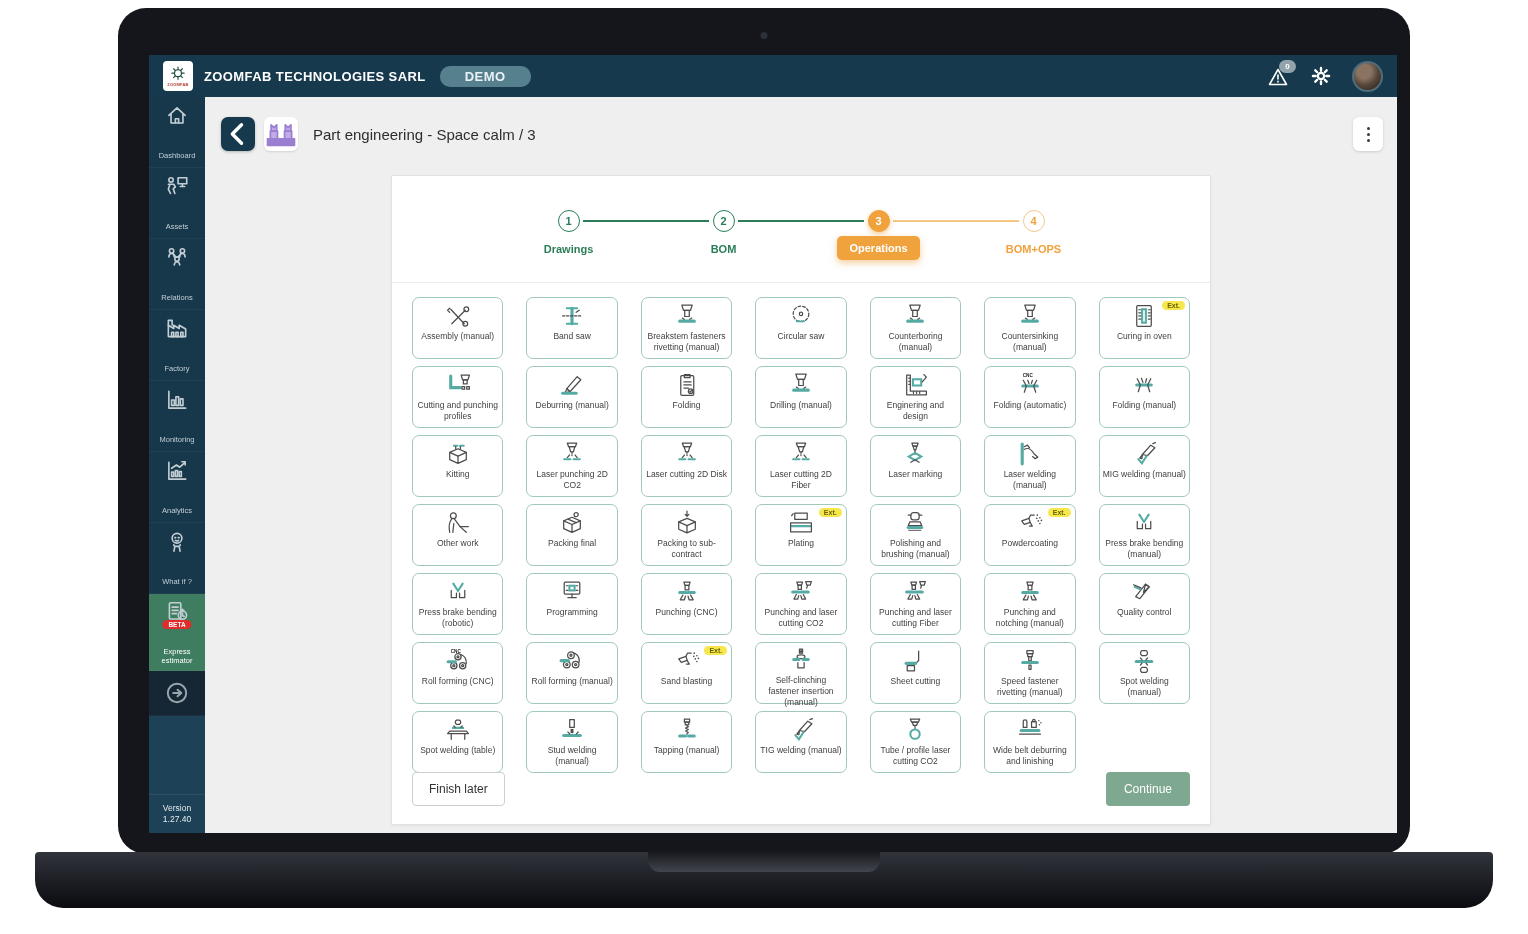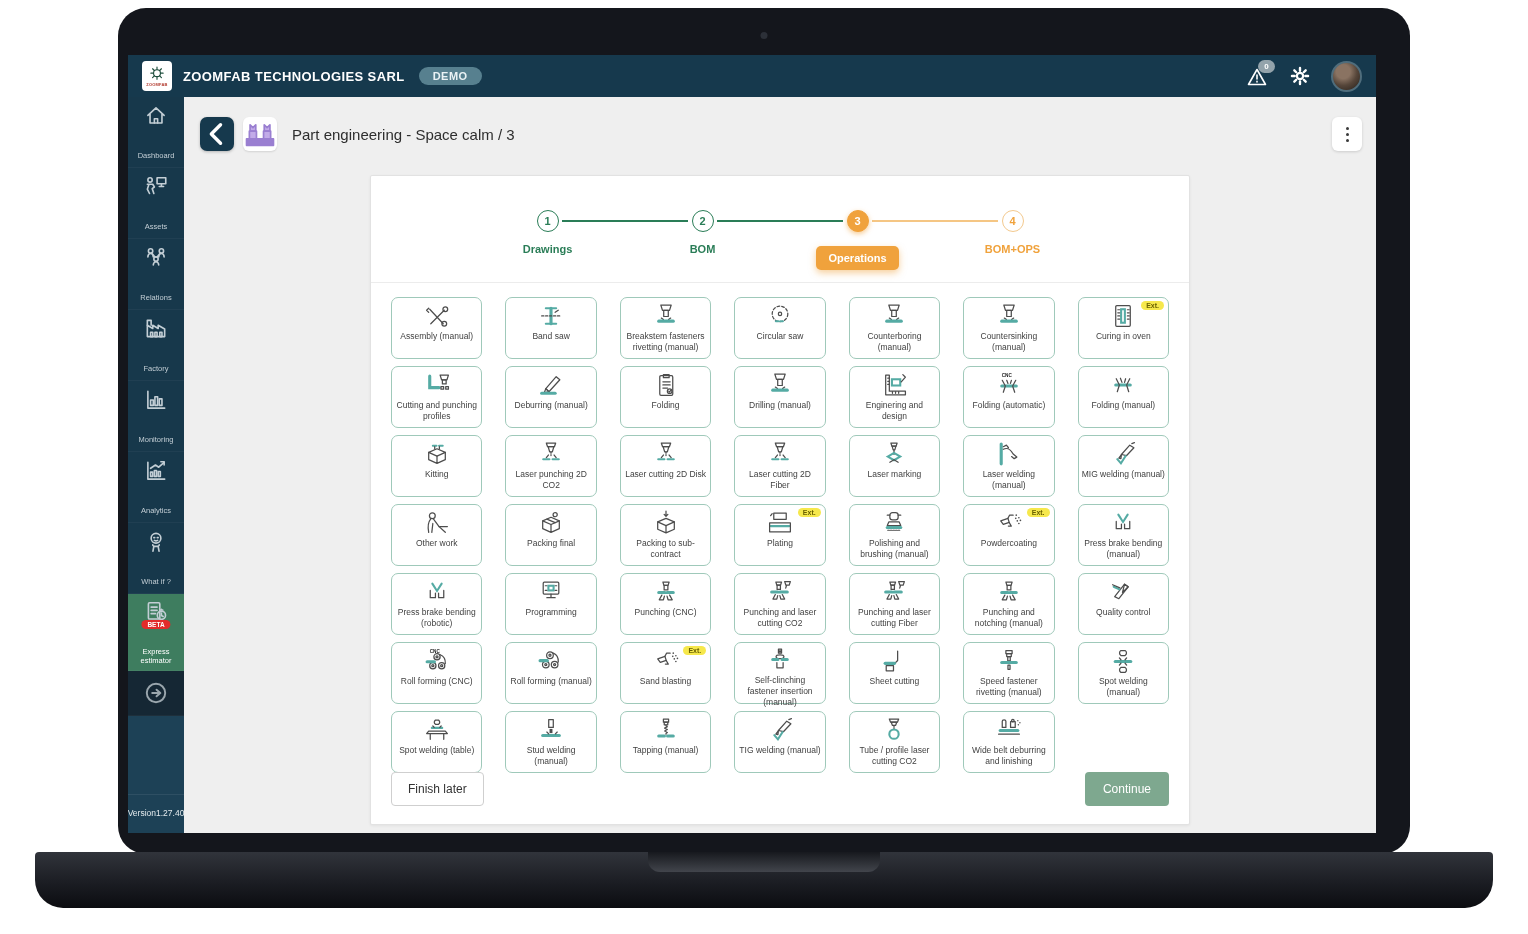--- a/index.html
+++ b/index.html
@@ -12,33 +12,33 @@
   .camera{position:absolute;left:50%;top:24px;transform:translateX(-50%);
           width:7px;height:7px;border-radius:50%;background:#2c3038;}
   .base{position:absolute;left:35px;top:852px;width:1458px;height:56px;
         background:linear-gradient(#31343b,#1b1d23 55%,#0b0c10);
         border-radius:4px 4px 28px 28px;}
   .notch{position:absolute;left:50%;top:0;transform:translateX(-50%);
          width:232px;height:20px;background:linear-gradient(#17191e,#42454c);
          border-radius:0 0 12px 12px;}
 
   
-  .screen{position:absolute;left:128px;top:55px;width:1248px;height:778px;
+  .screen{position:absolute;left:149px;top:55px;width:1248px;height:778px;
           background:#efefef;overflow:hidden;}
 
   
   .topbar{position:absolute;left:0;top:0;right:0;height:42px;background:#16394d;
           display:flex;align-items:center;padding:0 14px;box-sizing:border-box;}
   .logo-box{width:30px;height:30px;background:#fff;border-radius:4px;display:flex;
             flex-direction:column;align-items:center;justify-content:center;}
   .logo-box svg{width:20px;height:18px;}
   .logo-text{font-size:4px;font-weight:bold;color:#b23a2e;letter-spacing:.2px;line-height:1;}
   .company{color:#fff;font-size:13px;font-weight:bold;letter-spacing:.4px;margin-left:11px;}
-  .env-badge{margin-left:14px;background:#57808f;color:#eaf2f5;font-size:11px;font-weight:bold;
-             padding:3px 14px;border-radius:10px;letter-spacing:.5px;}
+  .env-badge{margin-left:14px;background:#57808f;color:#eaf2f5;font-size:13px;font-weight:bold;
+             padding:3px 25px;border-radius:10px;letter-spacing:.5px;}
   .topbar-right{margin-left:auto;display:flex;align-items:center;gap:20px;}
   .alert-wrap{position:relative;width:24px;height:22px;cursor:pointer;}
   .alert-badge{position:absolute;top:-5px;right:-6px;min-width:13px;height:13px;border-radius:8px;
                background:#93a3ab;color:#fff;font-size:8px;font-weight:bold;display:flex;
                align-items:center;justify-content:center;padding:0 2px;}
   .gear-wrap{width:22px;height:22px;cursor:pointer;}
   .avatar{width:27px;height:27px;border-radius:50%;border:2px solid #4f6d7c;cursor:pointer;
           background:radial-gradient(circle at 38% 32%,#8a7362 0 28%,#56463a 55%,#241d17 100%);}
 
   
@@ -49,21 +49,21 @@
   .side-icon{position:relative;width:26px;height:26px;display:flex;align-items:center;justify-content:center;}
   .side-icon svg{width:26px;height:26px;}
   .side-label{font-size:7.5px;color:#c3ced5;text-align:center;line-height:1.25;padding:0 2px;}
   .side-item-green{background:#3e7d5f;height:76px;}
   .side-item-green .side-label{color:#ffffff;}
   .beta-badge{position:absolute;bottom:-4px;left:50%;transform:translateX(-50%);
               background:#e22b2b;color:#fff;font-size:6.5px;font-weight:bold;
               padding:1px 6px;border-radius:7px;}
   .side-item-collapse{height:44px;background:#152734;}
   .side-fill{flex:1;background:#1d4156;}
-  .side-version{height:38px;background:#1d4156;display:flex;flex-direction:row;
+  .side-version{height:38px;background:#1d4156;display:flex;flex-direction:column;
                 align-items:center;justify-content:center;border-top:1px solid rgba(255,255,255,.08);text-align:right;}
   .side-version span{color:#e4ebee;font-size:8.5px;line-height:1.3;}
 
   
   .main{position:absolute;left:56px;top:42px;right:0;bottom:0;background:#efefef;}
   .page-head{position:absolute;left:16px;top:20px;display:flex;align-items:center;gap:9px;}
   .back-btn{width:34px;height:34px;background:#16394d;border-radius:7px;display:flex;
             align-items:center;justify-content:center;cursor:pointer;box-shadow:0 1px 3px rgba(0,0,0,.25);}
   .part-icon-box{width:34px;height:34px;background:#fff;border-radius:6px;display:flex;
                  align-items:center;justify-content:center;box-shadow:0 1px 2px rgba(0,0,0,.12);}
@@ -84,21 +84,21 @@
   .step-circle{width:22px;height:22px;border-radius:50%;display:flex;align-items:center;
                justify-content:center;font-size:11px;font-weight:bold;box-sizing:border-box;
                background:#fff;position:relative;z-index:2;}
   .step-done .step-circle{border:1.5px solid #2a7d57;color:#2a7d57;}
   .step-active .step-circle{background:#f0a23c;color:#fff;border:1.5px solid #f0a23c;
                             box-shadow:0 2px 5px rgba(240,162,60,.55);}
   .step-upcoming .step-circle{border:1.5px solid #f3c98e;color:#f0a23c;}
   .step-label{margin-top:11px;font-size:11px;font-weight:bold;}
   .step-done .step-label{color:#2a7d57;}
   .step-active .step-label{background:#f0a23c;color:#fff;padding:6px 12px;border-radius:5px;
-                           margin-top:14px;box-shadow:0 3px 7px rgba(240,162,60,.5);}
+                           margin-top:4px;box-shadow:0 3px 7px rgba(240,162,60,.5);}
   .step-upcoming .step-label{color:#f0a23c;}
   .conn{position:absolute;top:10px;height:2px;z-index:1;}
   .conn-1{left:92px;width:126px;background:#2a7d57;}
   .conn-2{left:247px;width:126px;background:#2a7d57;}
   .conn-3{left:402px;width:126px;background:#f5c684;}
   .card-divider{position:absolute;left:0;right:0;top:106px;height:1px;background:#ececec;}
 
   
   .grid{position:absolute;left:20px;top:121px;width:778px;display:grid;
         grid-template-columns:repeat(7,1fr);gap:7px 23px;}

